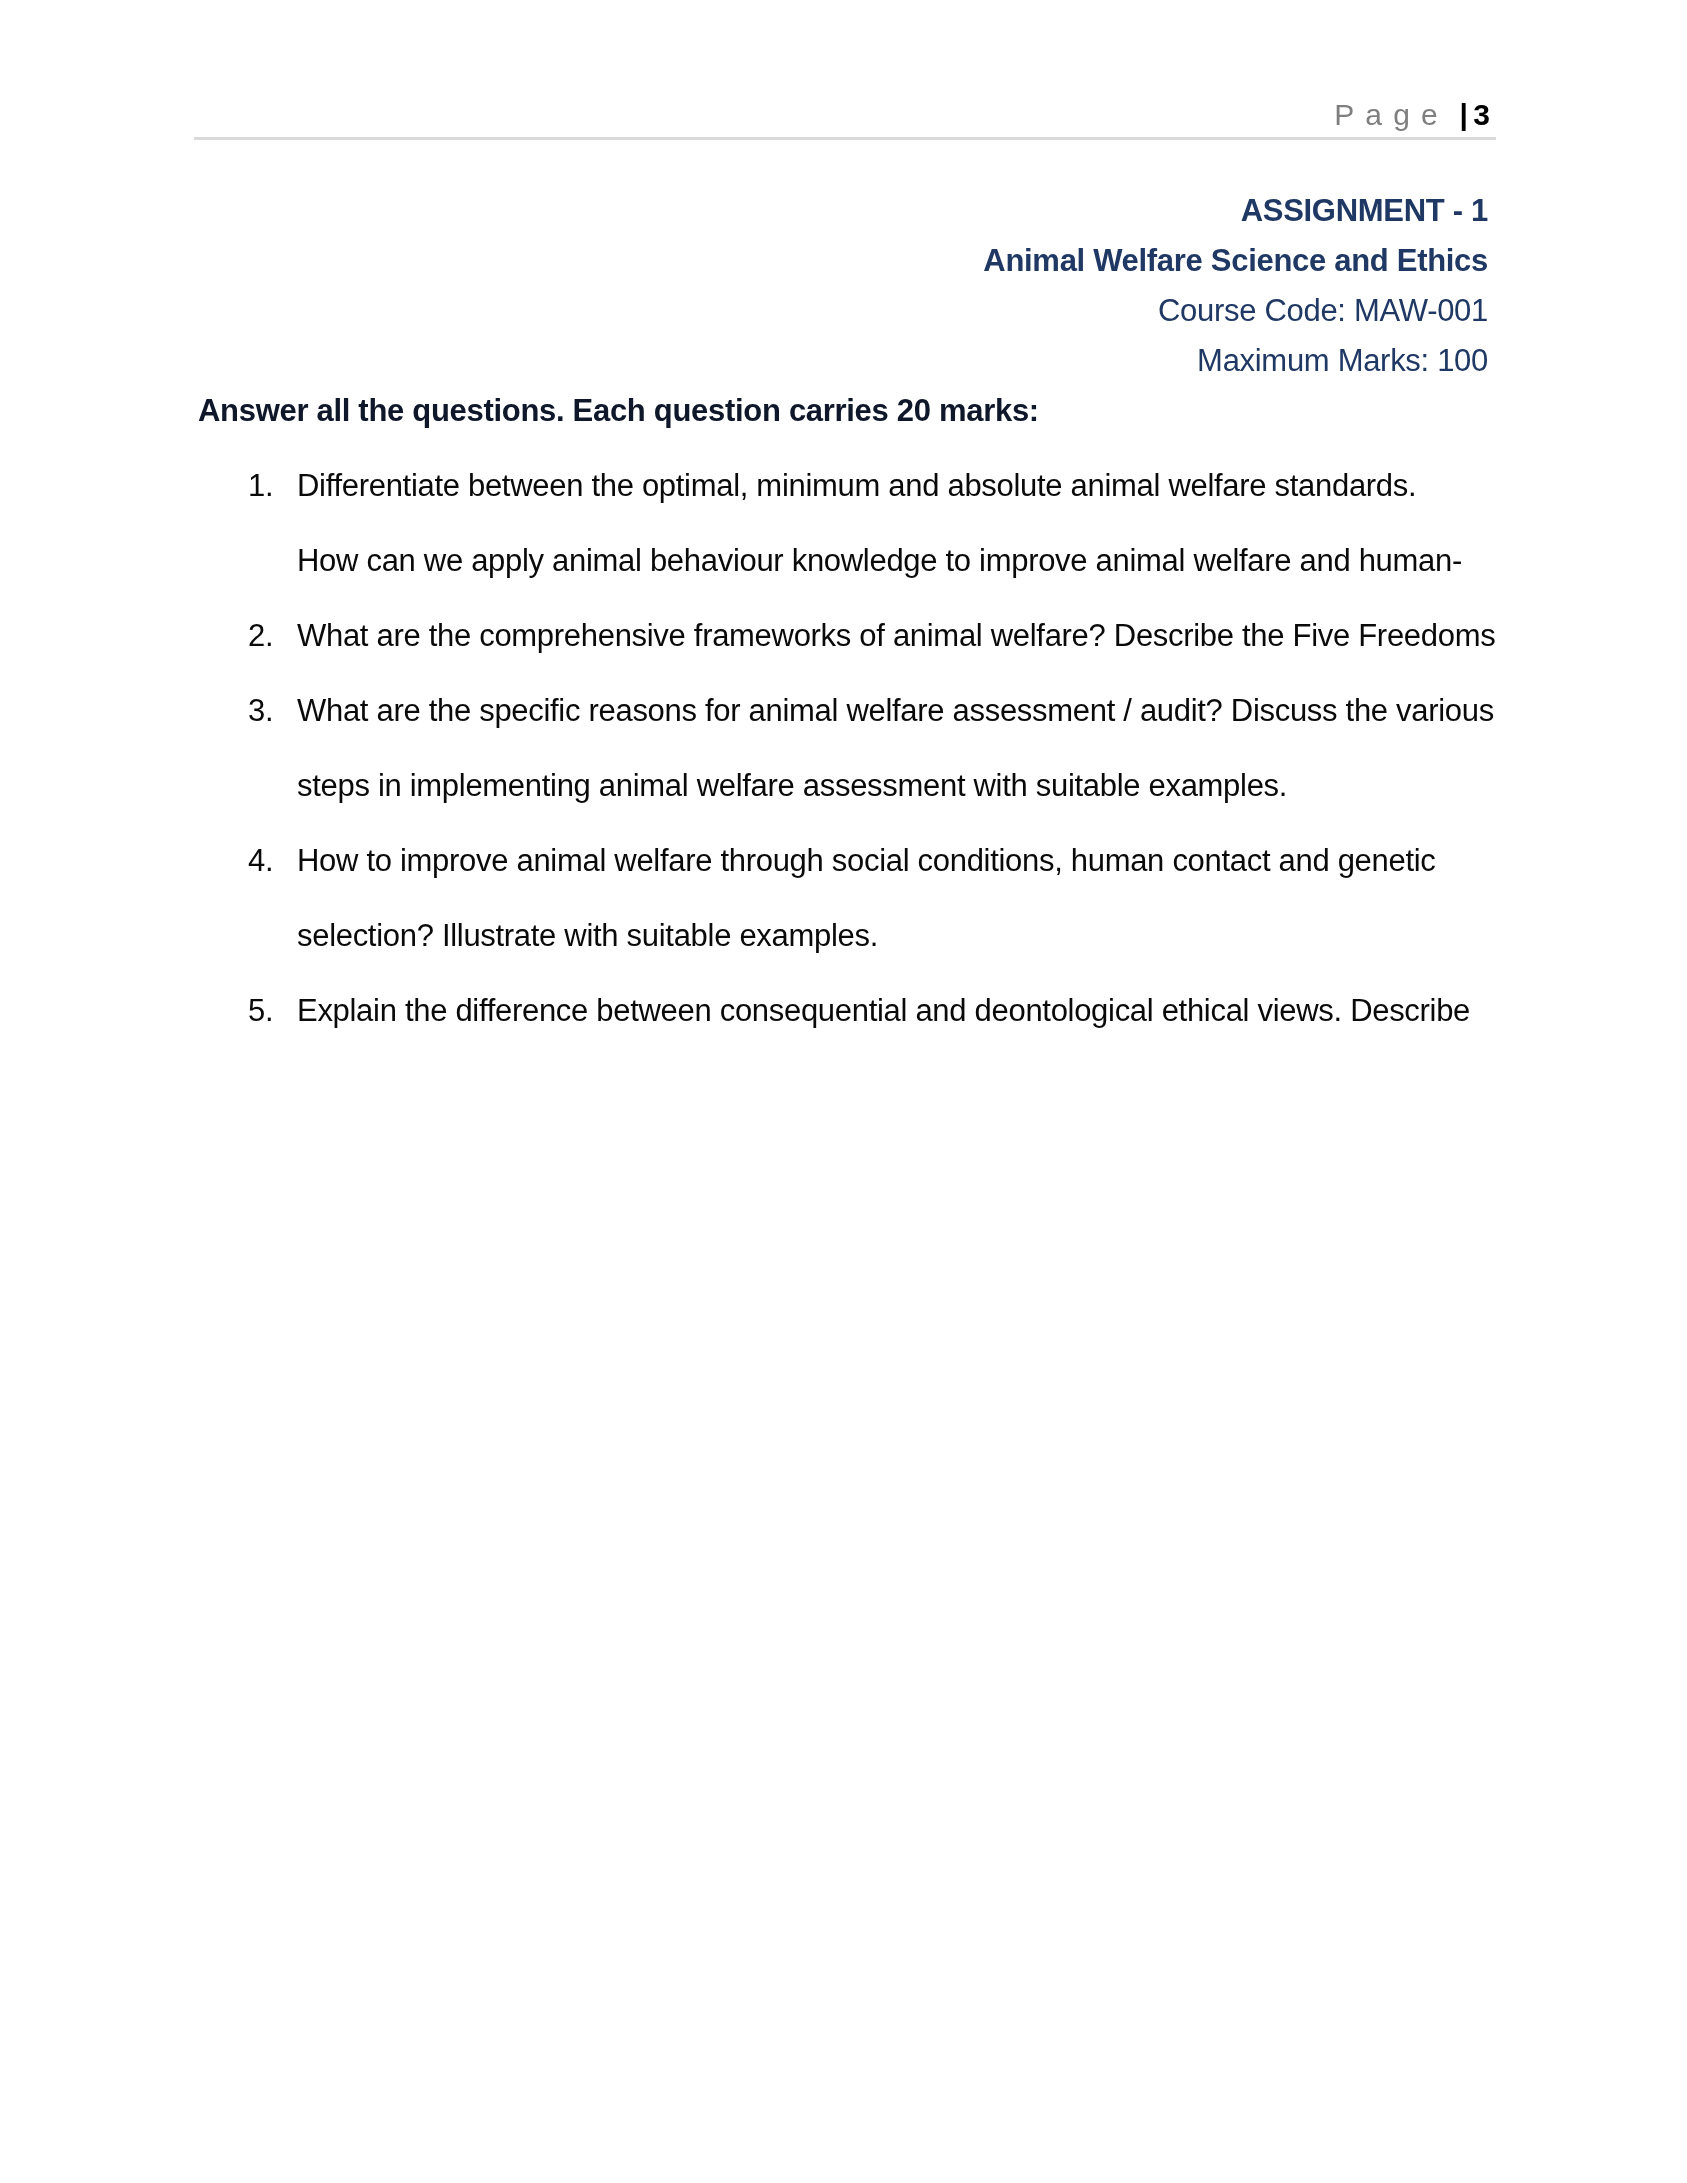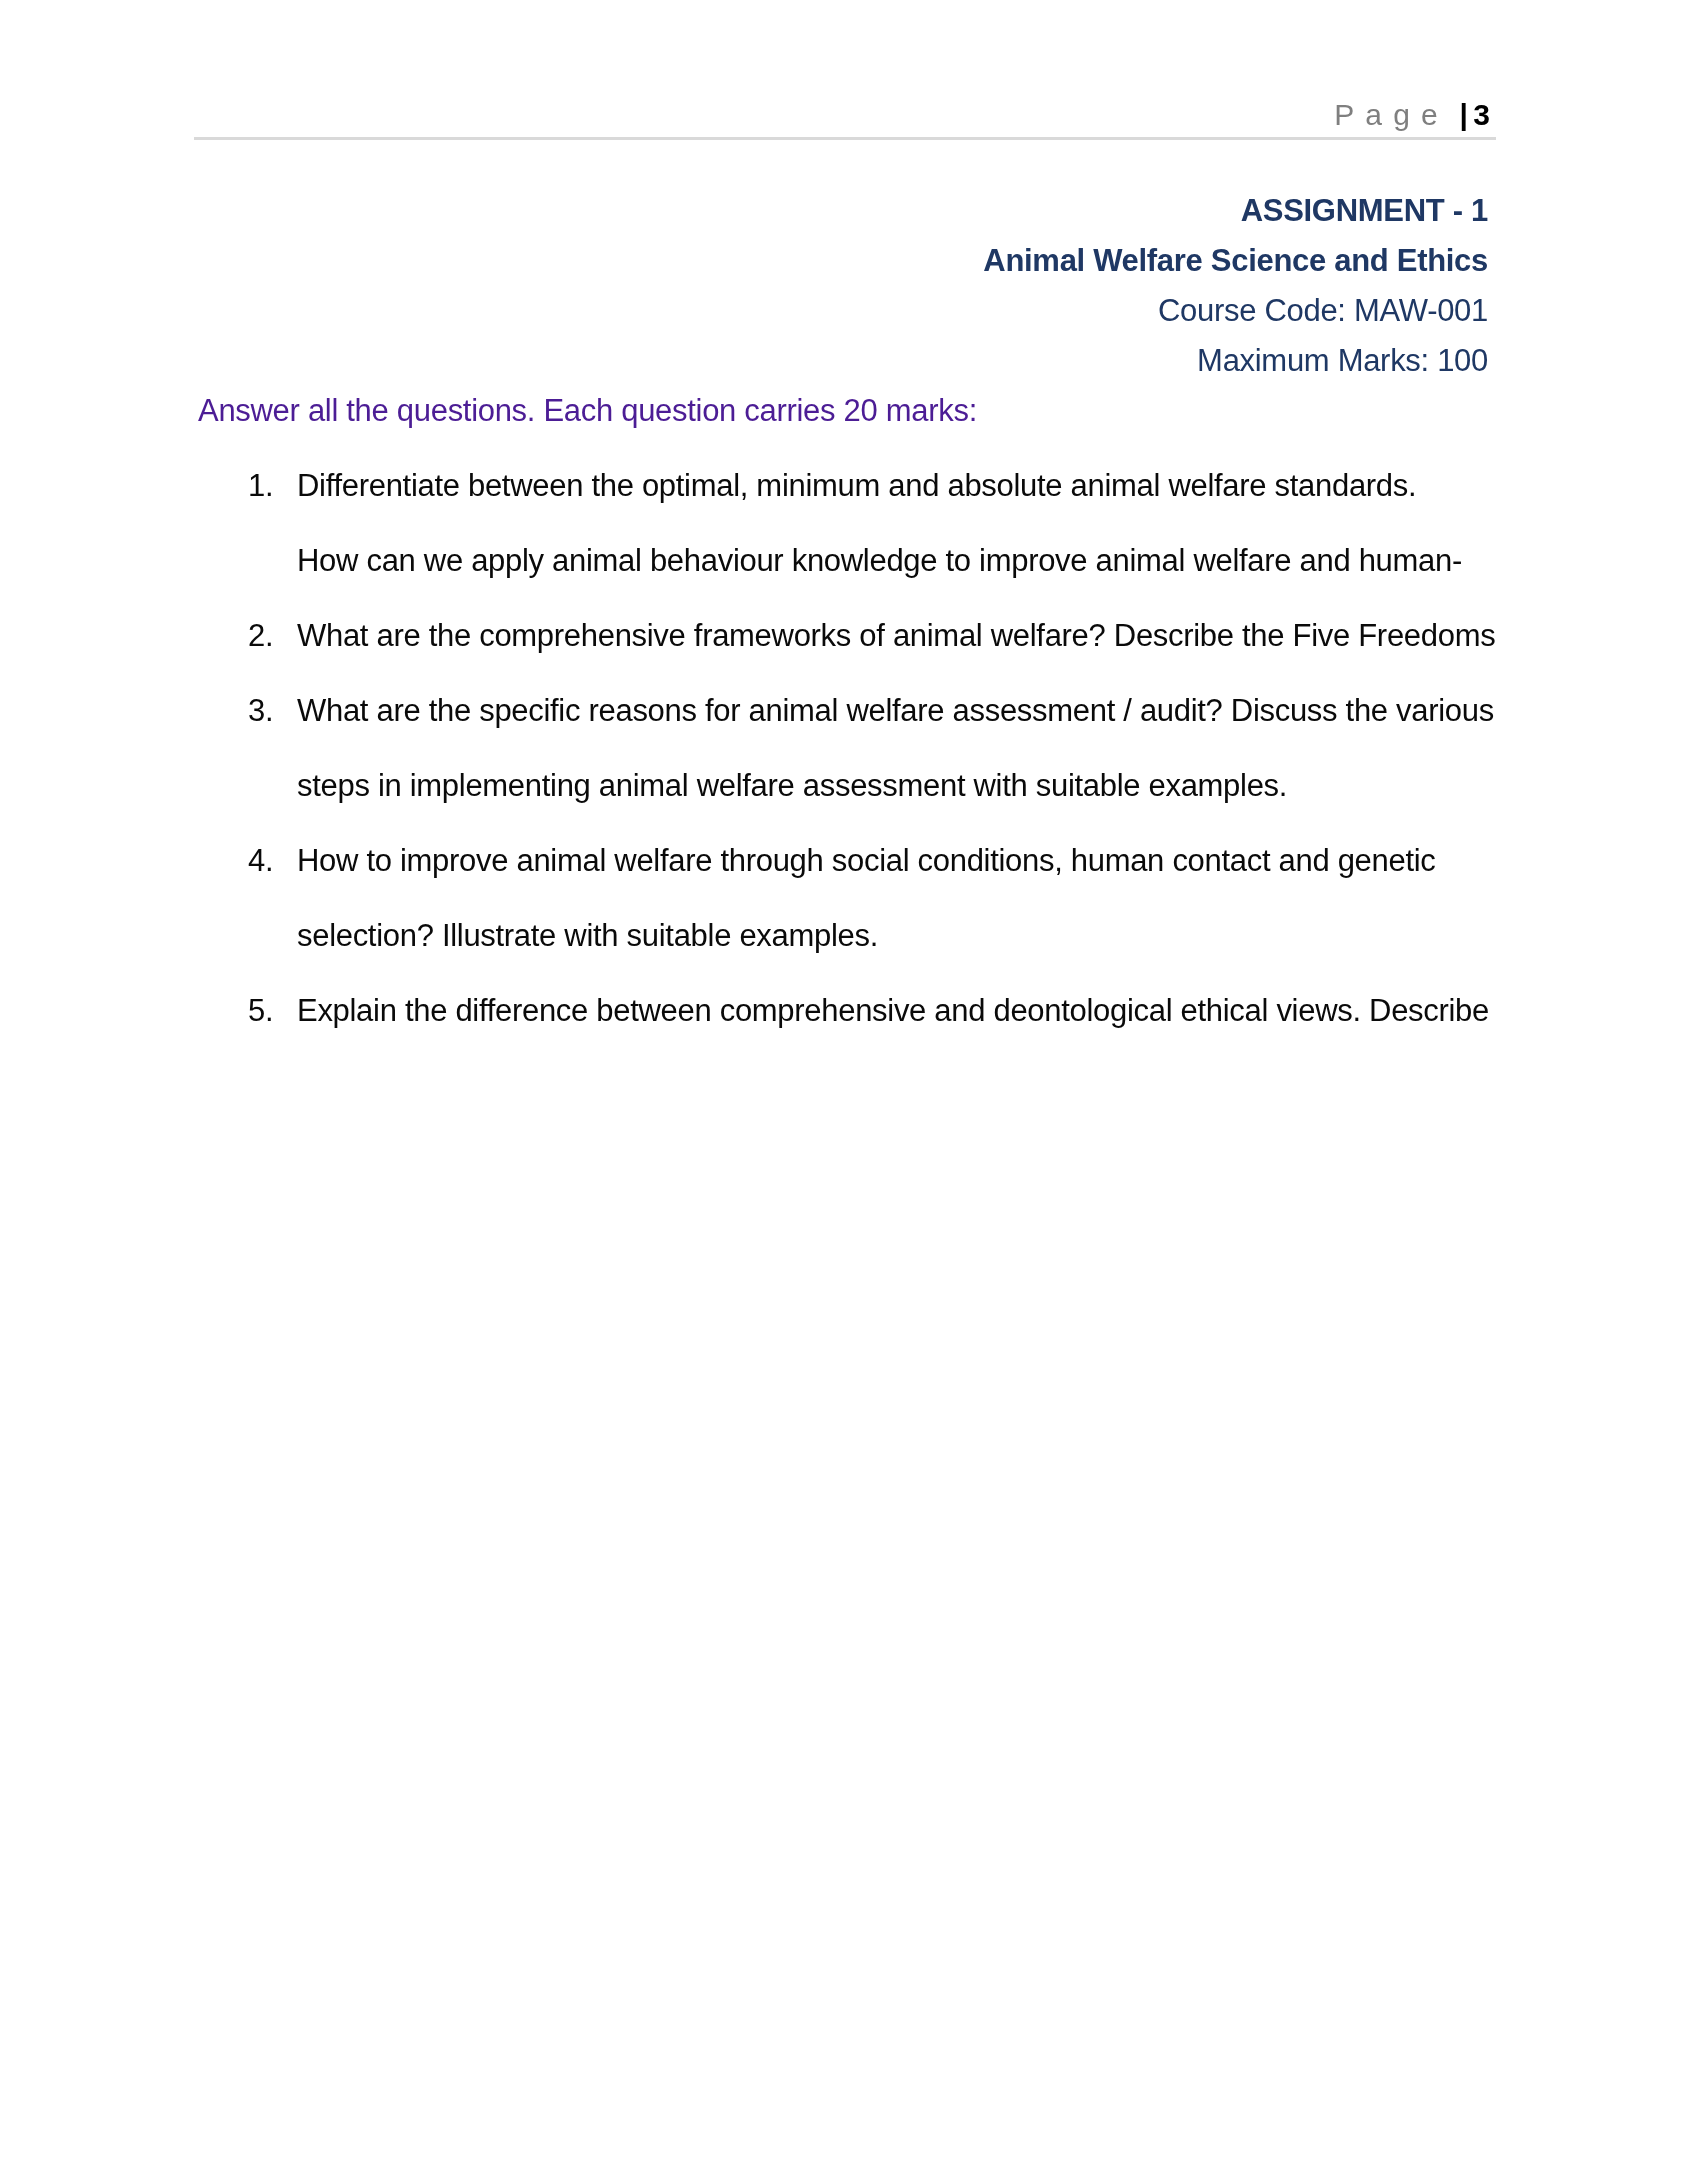--- a/index.html
+++ b/index.html
@@ -38,21 +38,21 @@
     left: 198px;
     width: 1290px;
     font-size: 31px;
     line-height: 50px;
     color: #0a0a0a;
     letter-spacing: -0.3px;
   }
   .line { min-height: 50px; }
   .line.title       { text-align: right; color: #1f3864; font-weight: bold; }
   .line.meta        { text-align: right;  color: #1f3864; font-weight: normal; }
-  .line.instruction { text-align: left;   color: #4c1d95; font-weight: normal; }
+  .line.instruction { text-align: left;   color: #0f172a; font-weight: bold; }
   .qlist { position: relative; }
   .q     { position: relative; }
   .qnum  { position: absolute; left: 50px; top: 0; line-height: 50px; }
   .qline { margin-left: 99px; white-space: nowrap; margin-top: 25px; }
 </style>
 </head>
 <body>
 
 <div class="page">
 
@@ -91,19 +91,19 @@
       </div>
 
       <div class="q">
         <span class="qnum">4.</span>
         <div class="qline">How to improve animal welfare through social conditions, human contact and genetic</div>
         <div class="qline">selection? Illustrate with suitable examples.</div>
       </div>
 
       <div class="q">
         <span class="qnum">5.</span>
-        <div class="qline">Explain the difference between comprehensive and deontological ethical views. Describe</div>
+        <div class="qline">Explain the difference between consequential and deontological ethical views. Describe</div>
       </div>
 
     </div>
   </div>
 </div>
 
 
 </body></html>

